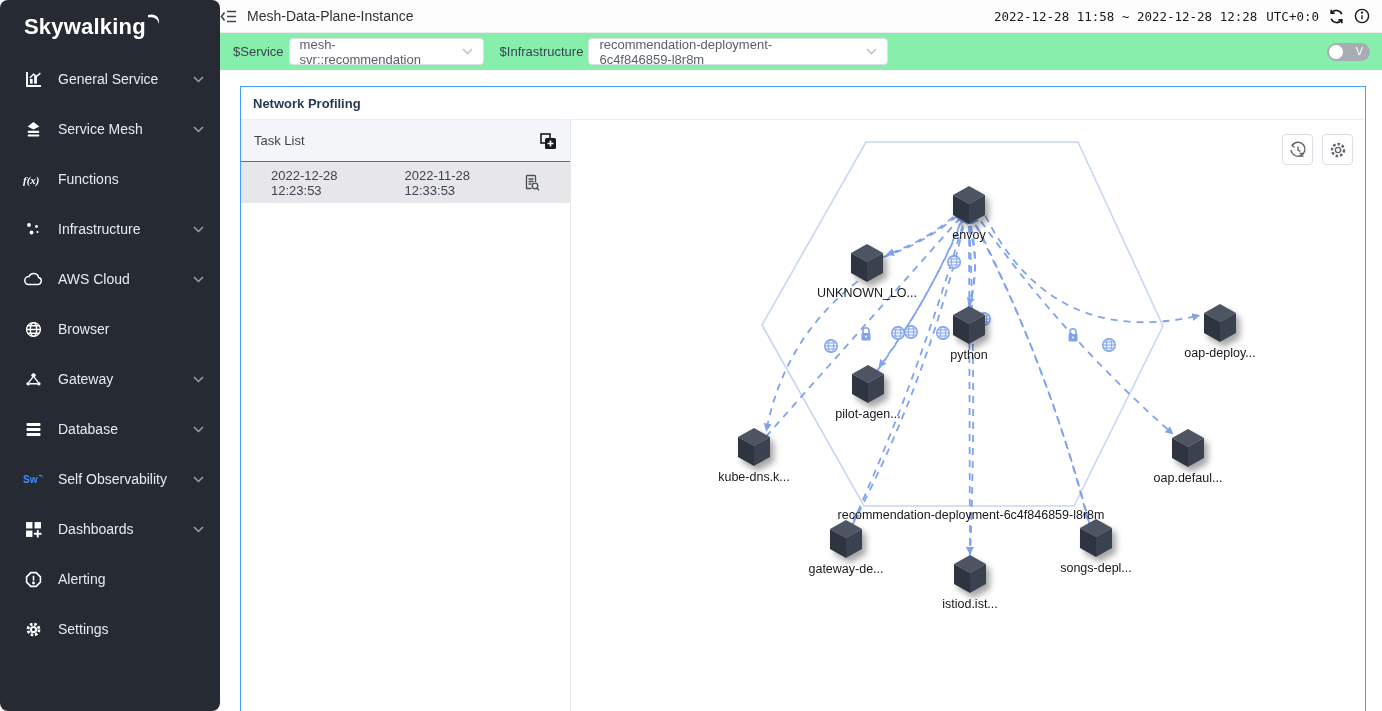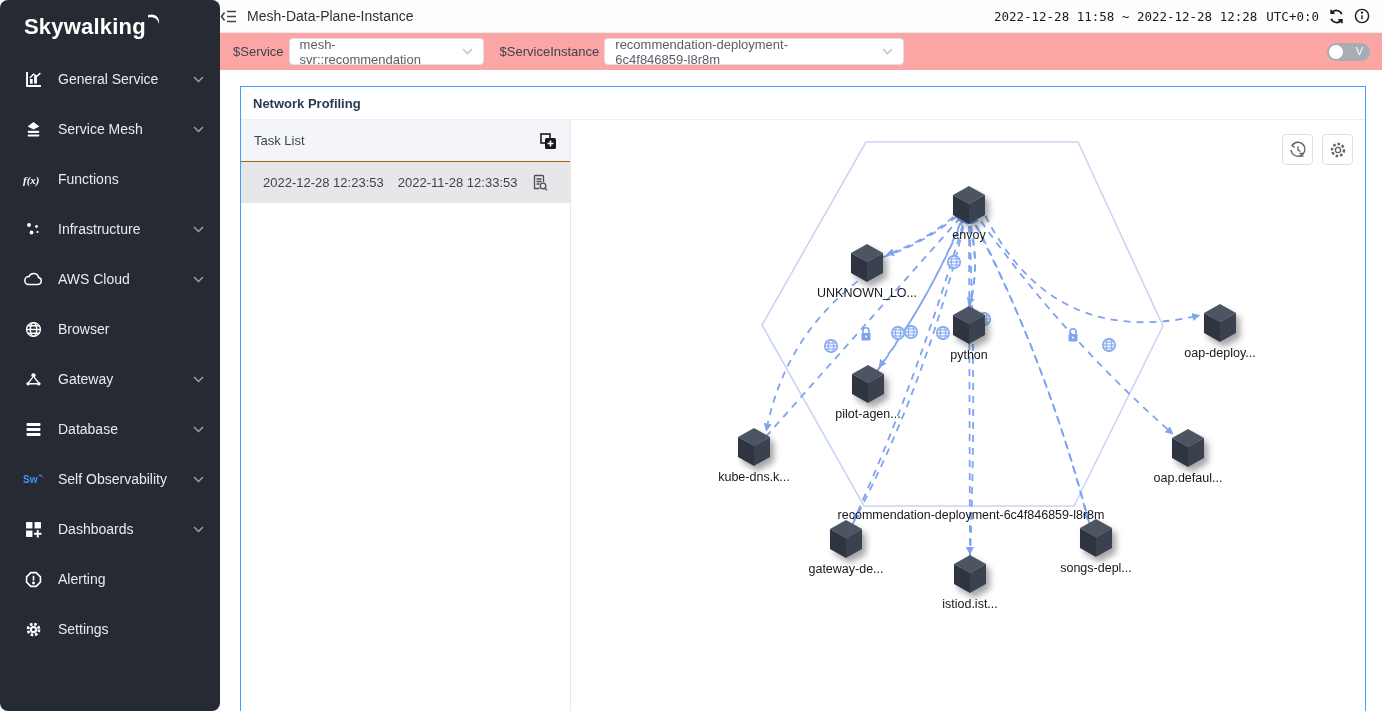--- a/index.html
+++ b/index.html
@@ -23,21 +23,21 @@
   
   .main { position:absolute; left:220px; top:0; right:0; bottom:0; }
   .navbar { height:33px; background:#fdfdfd; border-bottom:1px solid #ebebeb;
     display:flex; align-items:center; padding:0 12px 0 0; }
   .nav-back { display:flex; align-items:center; color:#3d444f; cursor:pointer; }
   .nav-title { font-size:14px; color:#303133; margin-left:10px; }
   .nav-right { margin-left:auto; display:flex; align-items:center; gap:9px; }
   .time-text { font-family:"DejaVu Sans Mono", monospace; font-size:12.5px; color:#17191c; }
   .icon-btn { display:flex; align-items:center; color:#17191c; cursor:pointer; }
 
-  .filterbar { height:37px; background:#fca5a5; display:flex; align-items:center;
+  .filterbar { height:37px; background:#86efac; display:flex; align-items:center;
     padding:0 10px 0 13px; }
   .filter-label { font-size:13px; color:#3d444f; margin-right:5px; }
   .select { background:#fff; border:1px solid #dcdfe6; border-radius:4px; height:27px;
     display:flex; align-items:center; padding:0 10px; font-size:13px; color:#5a6069;
     cursor:pointer;gap:36px; }
   .select .chev { color:#c0c4cc; margin-left:16px; display:flex; }
   .sel-service { width:195px; margin-right:16px; }
   .sel-instance { width:300px; }
   .sel-service .chev, .sel-instance .chev { margin-left:auto; }
   .toggle { margin-left:auto; width:43px; height:18px; border-radius:9px; background:#a8acb3;
@@ -51,21 +51,21 @@
   .panel { position:absolute; left:20px; top:16px; width:1126px; height:720px;
     border:1px solid #409eff; background:#fff; }
   .panel-header { height:33px; border-bottom:1px solid #ebeef2; display:flex;
     align-items:center; padding:0 12px; font-size:13px; font-weight:bold; color:#243b53; }
   .panel-body { display:flex; height:686px; }
   .tasklist { width:330px; border-right:1px solid #e6e8ec; flex:none; }
   .tasklist-header { height:42px; background:#f3f5f9; border-bottom:1px solid #a16207;
     display:flex; align-items:center; padding:0 13px; font-size:13px; color:#3d444f; }
   .add-task { margin-left:auto; display:flex; cursor:pointer; }
   .task-row { height:41px; background:#e7e7e9; display:flex; align-items:center;
-    padding:0 22px; font-size:13px; color:#3d444f; cursor:pointer; }
+    padding:0 30px; font-size:13px; color:#3d444f; cursor:pointer; }
   .task-start { margin-right:14px; }
   .task-view { margin-left:auto; display:flex; cursor:pointer; color:#4a4f57; }
 
   .graph { flex:1; position:relative; background:#fff; overflow:hidden; }
   .graph-tools { position:absolute; top:14px; right:12px; display:flex; gap:9px; z-index:3; }
   .tool-btn { width:31px; height:31px; border:1px solid #dcdfe6; border-radius:4px;
     background:#fff; display:flex; align-items:center; justify-content:center;
     color:#5f6368; cursor:pointer; }
   .topo { position:absolute; left:0; top:0; }
   .topo text { font-family:"Liberation Sans", sans-serif; }
@@ -279,21 +279,21 @@
   <div class="filterbar">
     <span class="filter-label">$Service</span>
     <span class="select sel-service">
       <span>mesh-svr::recommendation</span>
       <span class="chev">
         <svg width="11" height="7" viewBox="0 0 11 7" fill="none" stroke="#c0c4cc" stroke-width="1.6">
             <path d="M1 1l4.5 4.5L10 1"></path>
           </svg>
       </span>
     </span>
-    <span class="filter-label">$ServiceInstance</span>
+    <span class="filter-label">$Infrastructure</span>
     <span class="select sel-instance">
       <span>recommendation-deployment-6c4f846859-l8r8m</span>
       <span class="chev">
         <svg width="11" height="7" viewBox="0 0 11 7" fill="none" stroke="#c0c4cc" stroke-width="1.6">
             <path d="M1 1l4.5 4.5L10 1"></path>
           </svg>
       </span>
     </span>
     <span class="toggle">
       <span class="knob"></span>

